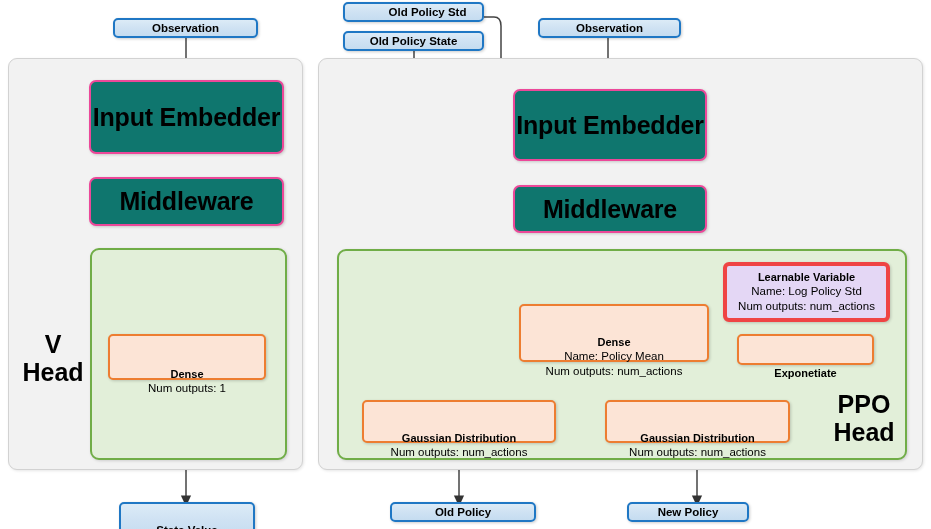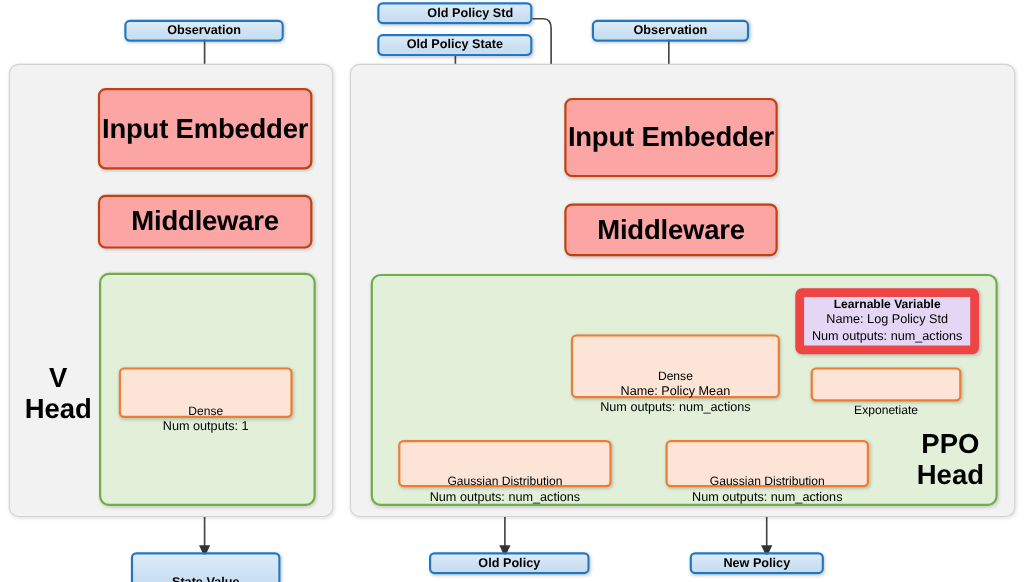--- a/index.html
+++ b/index.html
@@ -22,22 +22,22 @@
   
   .panel {
     background: #f2f2f2;
     border: 1px solid #d2d2d2;
     border-radius: 9px;
     box-shadow: 1px 1px 3px rgba(0,0,0,0.10);
   }
 
   
   .greenbox {
-    background: #fca5a5;
-    border: 2px solid #c2410c;
+    background: #0f766e;
+    border: 2px solid #ec4899;
     border-radius: 7px;
     box-shadow: 1px 1px 3px rgba(0,0,0,0.18);
     display: flex;
     align-items: center;
     justify-content: center;
   }
   .greenbox .btext {
     font-weight: bold;
     font-size: 25px;
     color: #000000;
@@ -59,34 +59,34 @@
     border-radius: 5px;
     box-shadow: 1px 1px 3px rgba(0,0,0,0.18);
     display: flex;
     flex-direction: column;
     align-items: center;
     justify-content: center;
     text-align: center;
     line-height: 1.28;
   }
   .orangebox .ttl {
-    font-weight: normal;
+    font-weight: bold;
     font-size: 11px;
     color: #000;
     margin-top: 48px;
   }
   .orangebox .sub {
     font-size: 11.5px;
     color: #000;
   }
 
   
   .purplebox {
     background: #e4d7f5;
-    border: 8px solid #ef4444;
+    border: 4px solid #ef4444;
     border-radius: 6px;
     box-shadow: 1px 1px 3px rgba(0,0,0,0.18);
     display: flex;
     flex-direction: column;
     align-items: center;
     justify-content: center;
     text-align: center;
     line-height: 1.3;
   }
   .purplebox .ttl { font-weight: bold; font-size: 11px; color:#000; }

